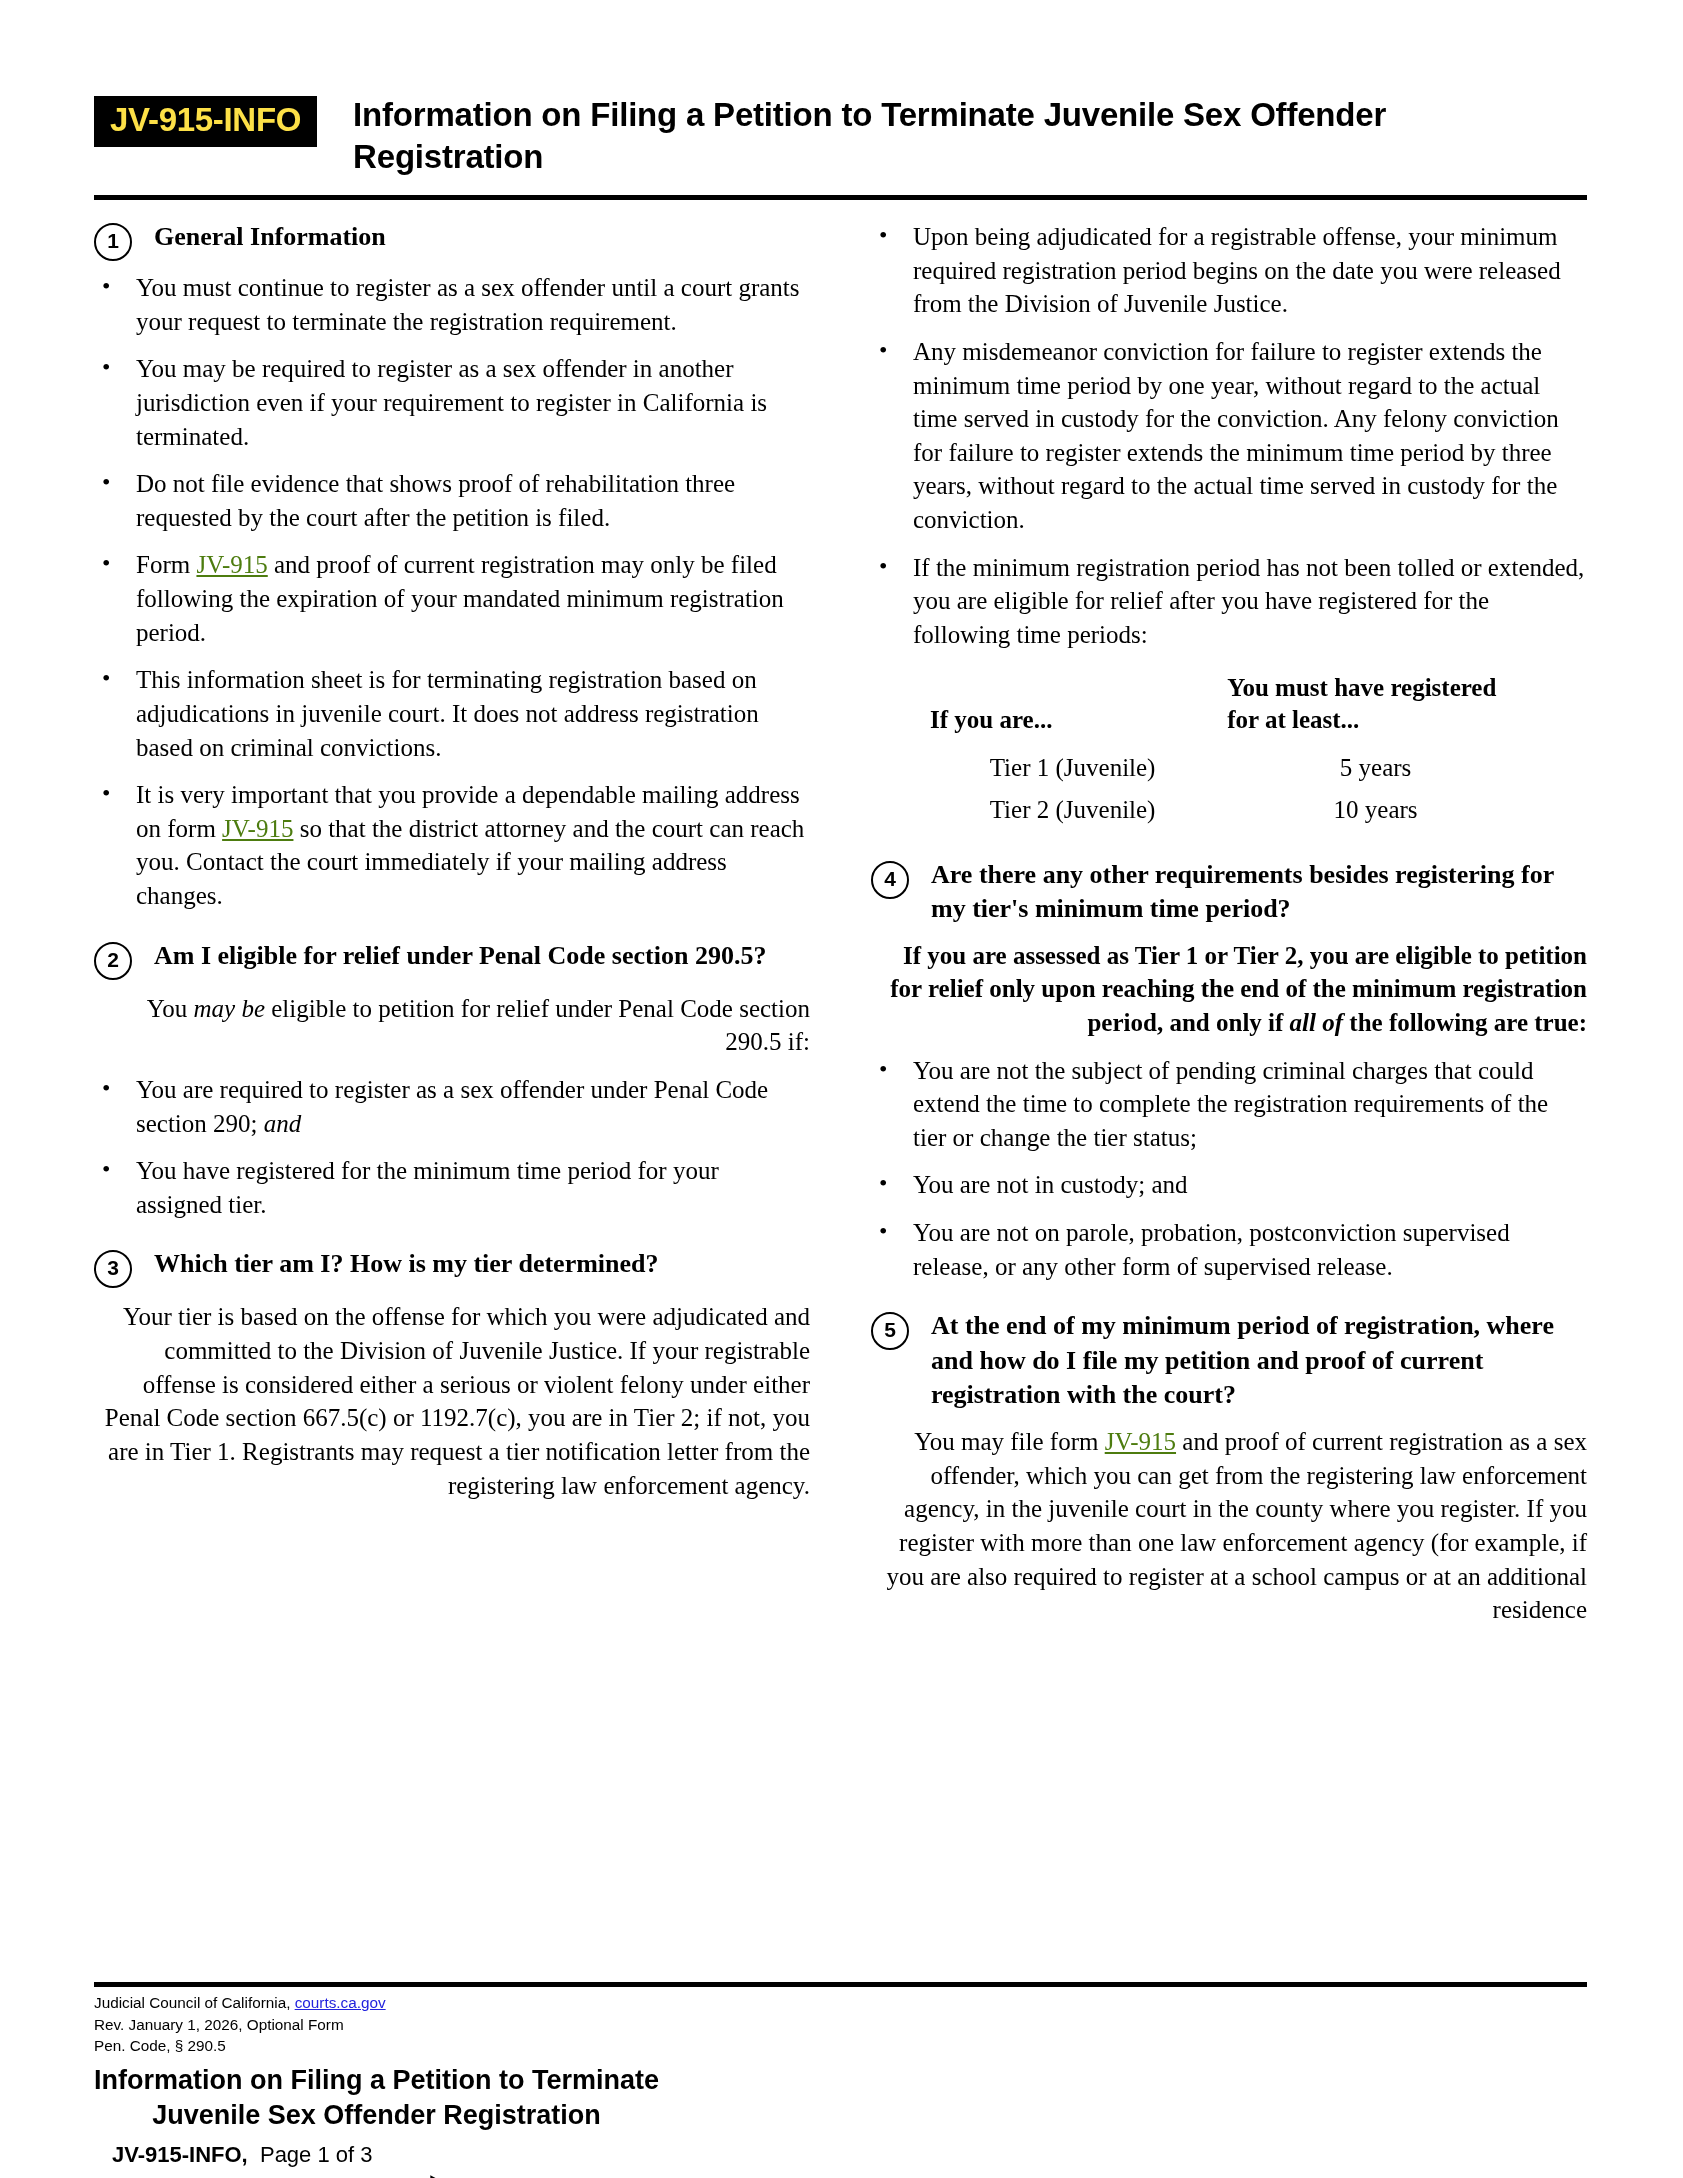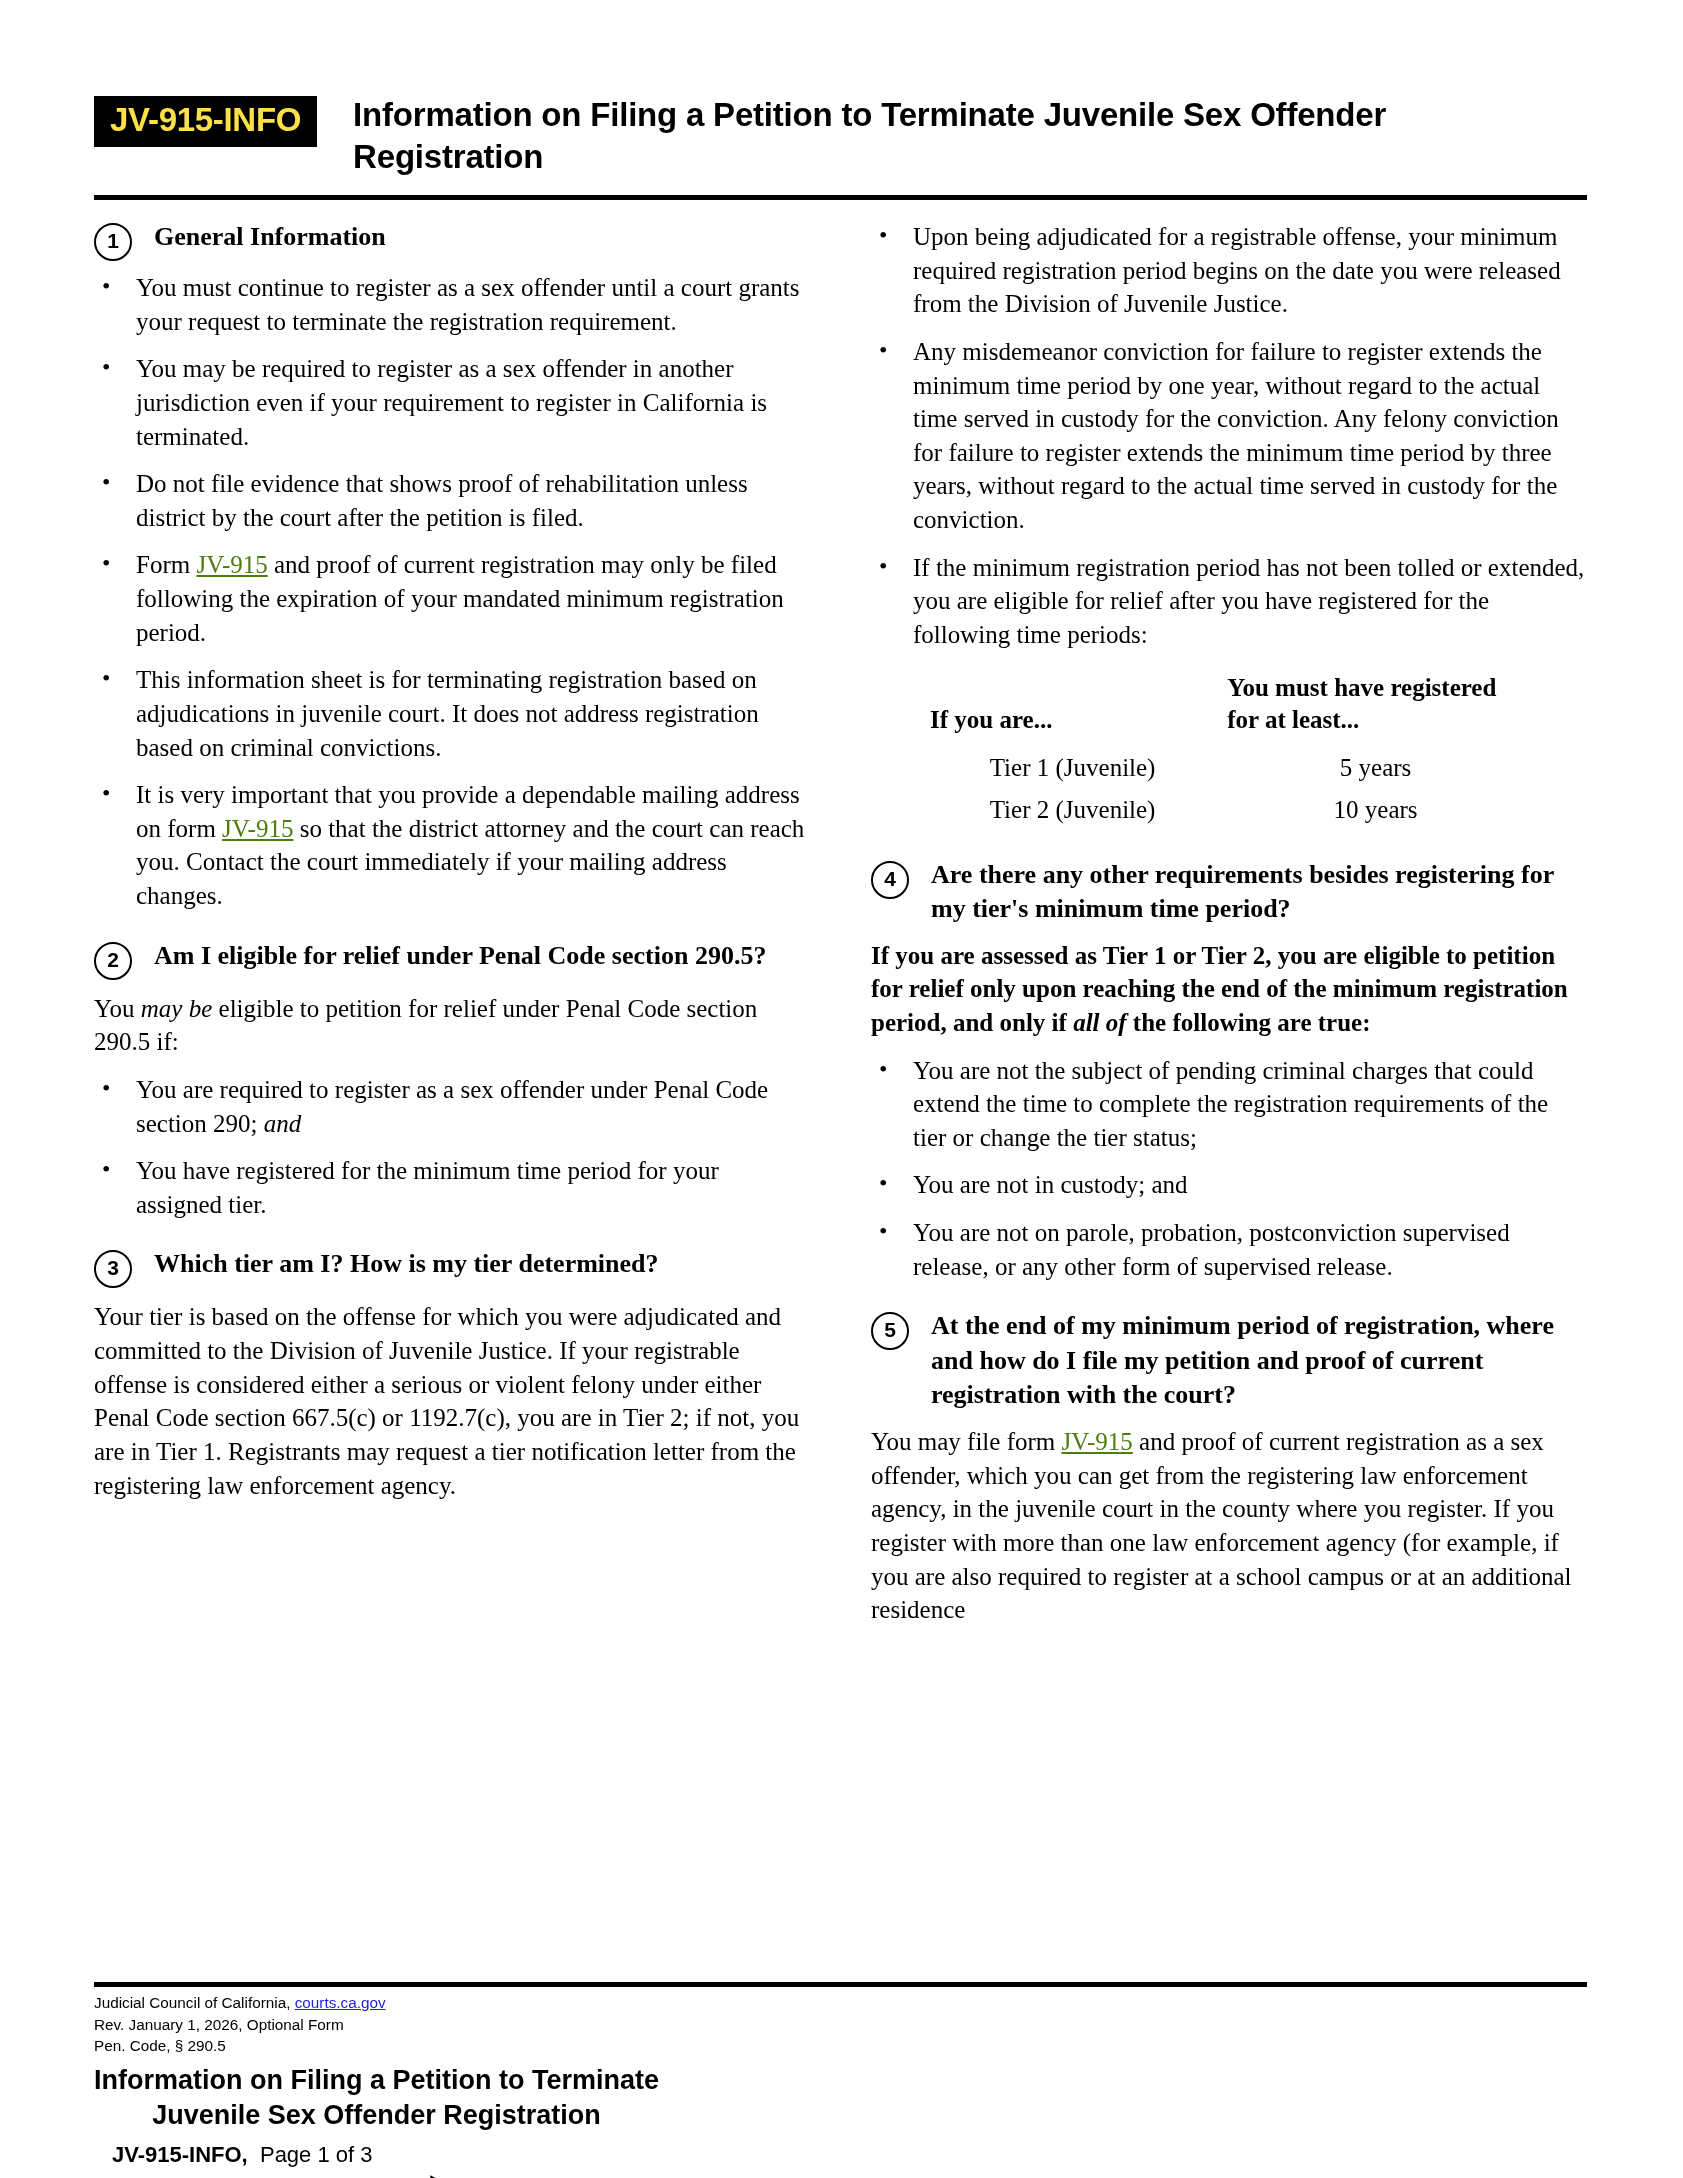--- a/index.html
+++ b/index.html
@@ -104,21 +104,21 @@
     line-height: 1.33;
     margin-left: 22px;
     flex: 1 1 auto;
   }
 
   
   p.body {
     font-size: 25px;
     line-height: 1.345;
     margin: 12px 0 14px 0;
-    text-align: left;
+    text-align: right;
   }
   p.body.bold { font-weight: bold; }
 
   ul.bullets {
     list-style: none;
     margin: 0 0 12px 0;
     padding: 0;
   }
   ul.bullets > li {
     position: relative;
@@ -235,21 +235,21 @@
     <div class="col">
 
       <div class="section-head first">
         <div class="circle-num">1</div>
         <div class="section-title">General Information</div>
       </div>
 
       <ul class="bullets">
         <li>You must continue to register as a sex offender until a court grants your request to terminate the registration requirement.</li>
         <li>You may be required to register as a sex offender in another jurisdiction even if your requirement to register in California is terminated.</li>
-        <li>Do not file evidence that shows proof of rehabilitation unless district by the court after the petition is filed.</li>
+        <li>Do not file evidence that shows proof of rehabilitation three requested by the court after the petition is filed.</li>
         <li><span>Form </span><a href="#" class="lnk">JV-915</a><span> and proof of current registration may only be filed following the expiration of your mandated minimum registration period.</span></li>
         <li>This information sheet is for terminating registration based on adjudications in juvenile court. It does not address registration based on criminal convictions.</li>
         <li><span>It is very important that you provide a dependable mailing address on form </span><a href="#" class="lnk">JV-915</a><span> so that the district attorney and the court can reach you. Contact the court immediately if your mailing address changes.</span></li>
       </ul>
 
       <div class="section-head">
         <div class="circle-num">2</div>
         <div class="section-title">Am I eligible for relief under Penal Code section 290.5?</div>
       </div>
 

